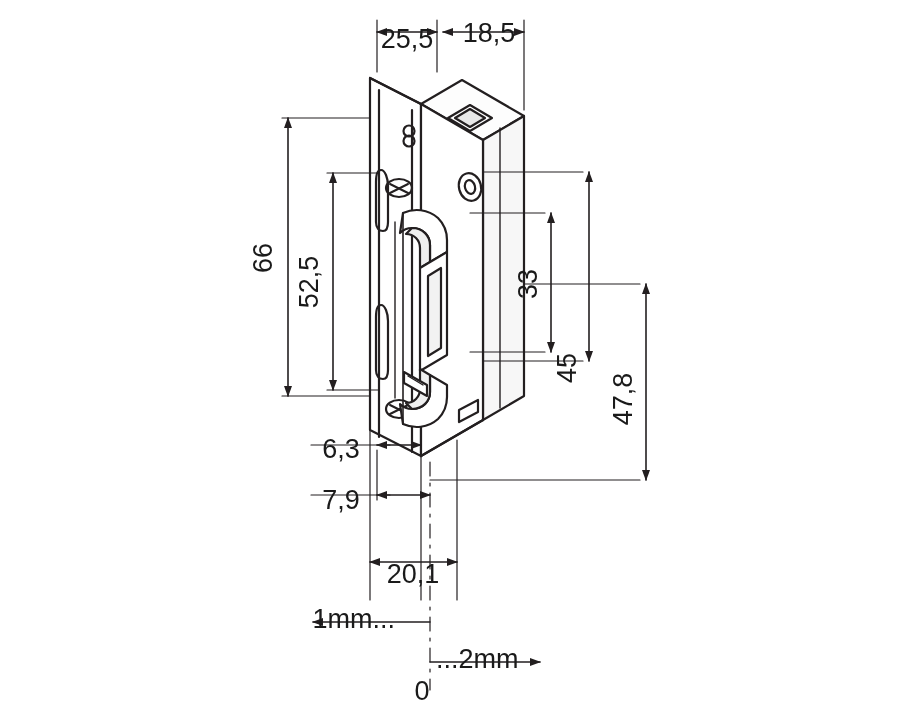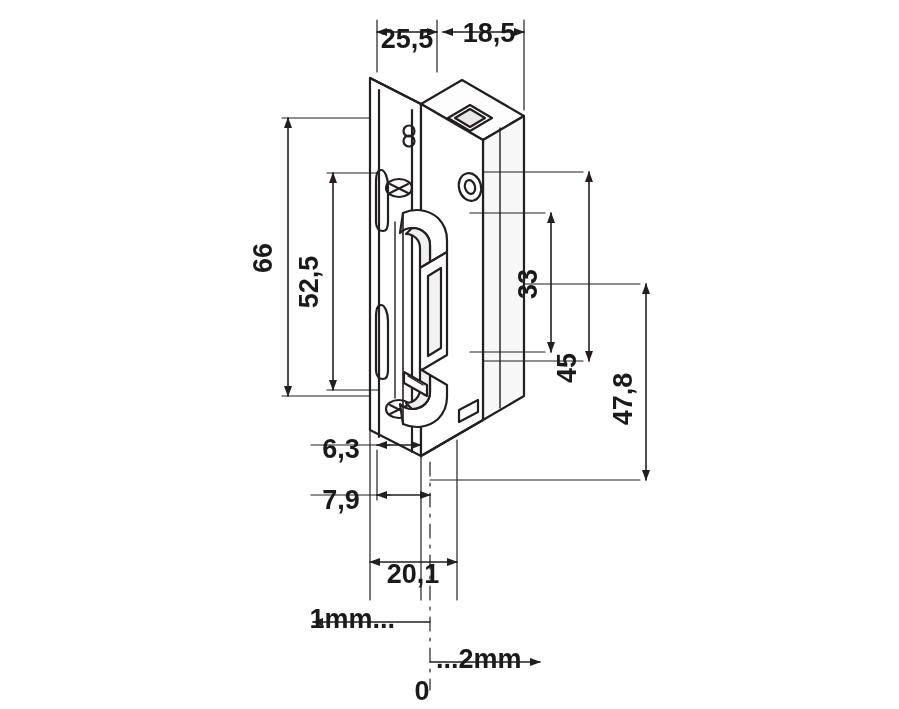--- a/index.html
+++ b/index.html
@@ -10,21 +10,20 @@
   body {
     width: 899px;
     height: 709px;
     font-family: "Liberation Sans", sans-serif;
     overflow: hidden;
   }
   #drawing-root {
     position: relative;
     width: 899px;
     height: 536px;
-    font-weight: bold;
   }
   svg.tech-drawing {
     display: block;
     width: 899px;
     height: 709px;
   }
   .dim-text {
     font-family: "Liberation Sans", sans-serif;
     font-size: 27px;
     fill: #1a1a1a;

